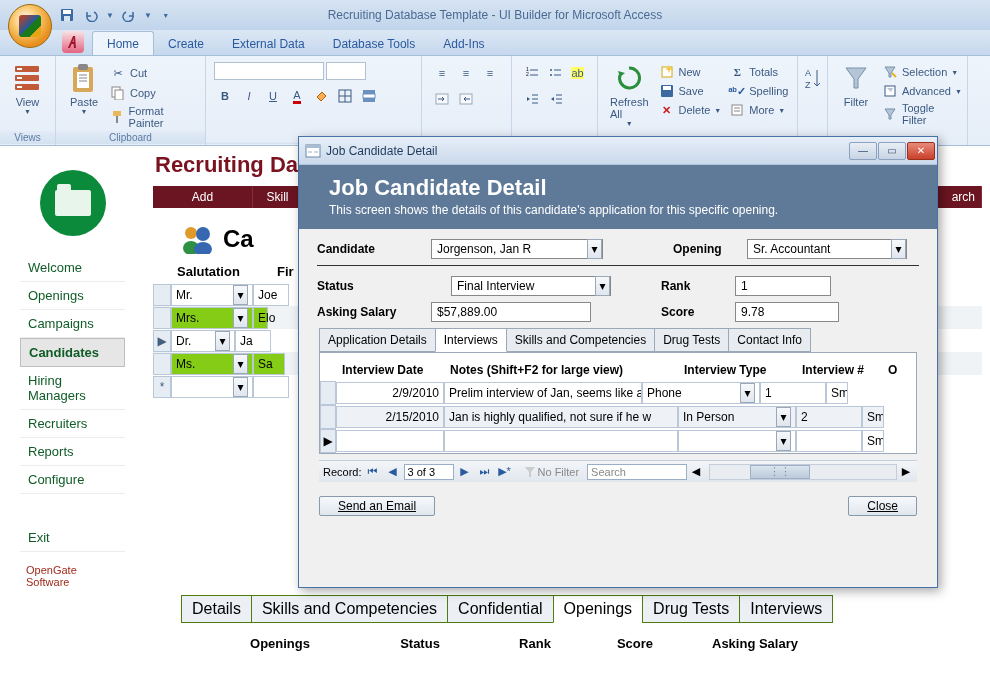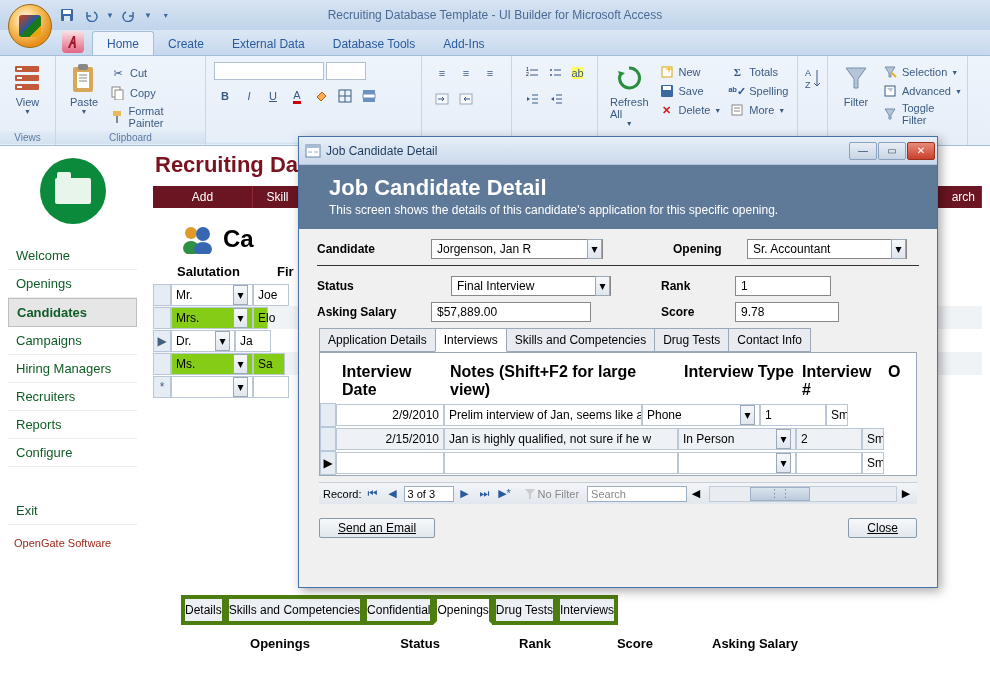--- a/index.html
+++ b/index.html
@@ -26,21 +26,21 @@
 .ribbon-group-label { text-align: center; color: #5a7aa5; font-size: 10px; padding: 1px 0; position: absolute; bottom: 1px; left:0; right:0; background: linear-gradient(to bottom, #e2ebf6, #d3e1f0); }
 .big-btn { display: flex; flex-direction: column; align-items: center; padding: 2px 6px; color: #3b5a82; font-size: 11px; }
 .big-btn .ic { width: 32px; height: 32px; margin-bottom: 2px; display:flex; align-items:center; justify-content:center; }
 .small-row { display: flex; gap: 2px; }
 .sbtn { width: 22px; height: 20px; border: 1px solid transparent; border-radius: 3px; display: flex; align-items:center; justify-content:center; color:#3b5a82; font-size:11px; }
 .txtcmd { display:flex; align-items:center; gap:4px; padding:1px 4px; color:#3b5a82; font-size:11px; }
 .txtcmd .ic { width:16px; height:16px; display:flex; align-items:center; justify-content:center; }
 
 
 .main-area { position: absolute; top: 146px; left: 0; right: 0; bottom: 0; display: flex; }
-.left-nav { width: 145px; padding: 8px; }
+.left-nav { width: 145px; padding: 20px; }
 .logo-circle { width: 66px; height: 66px; border-radius: 50%; background:#0b8a3b; margin: 4px auto 18px; display:flex; align-items:center; justify-content:center; }
 .logo-circle .folder { width:36px; height:26px; background:#e7f5eb; border-radius:2px; position:relative; }
 .logo-circle .folder::before { content:""; position:absolute; top:-6px; left:2px; width:14px; height:8px; background:#e7f5eb; border-radius:2px 2px 0 0; }
 .nav-item { padding: 6px 8px; color:#0f5c26; font-size:13px; border-bottom:1px solid #ececec; cursor:pointer; }
 .nav-item.active { background:#e6e6e6; border:1px solid #bfbfbf; font-weight:bold; }
 .nav-footer { color:#a02a1c; font-size:11px; padding:4px 6px; margin-top:8px; }
 
 .content { flex:1; position:relative; padding:0 8px; }
 .page-title { color:#7a1220; font-size:22px; font-weight:bold; margin:6px 2px 8px; }
 .button-bar { background:#6a1521; height:22px; display:flex; }
@@ -48,21 +48,21 @@
 .section-title { font-size:24px; font-weight:bold; margin:16px 0 10px 28px; display:flex; align-items:center; gap:8px; }
 .section-title .people { width:34px; height:30px; position:relative; }
 
 .grid-header { display:flex; font-weight:bold; font-size:13px; padding:0 0 4px 24px; }
 .grid-row { display:flex; align-items:center; height:23px; background:#fff; }
 .grid-row.alt { background:#f0f3f6; }
 .rowsel { width:18px; height:22px; background:#e6ecf3; border:1px solid #b9c7d6; color:#44607f; display:flex; align-items:center; justify-content:center; }
 .cell { border:1px solid #b9c7d6; height:22px; display:flex; align-items:center; padding:0 4px; font-size:12px; background:#fff; }
 .cell.alt { background:#84cc16; }
 .ddarrow { width:15px; height:20px; border:1px solid #9aa8b8; background:linear-gradient(#f6f8fb,#e0e6ee); display:flex; align-items:center; justify-content:center; margin-left:auto; }
-.tab-b { padding:4px 0; border:4px solid #4d7c0f; background:#ecf0f5; font-size:12px; margin-right:-1px; position:relative; top:1px; }
+.tab-b { padding:4px 10px; border:1px solid #4d7c0f; background:#ecf0f5; font-size:16px; margin-right:-1px; position:relative; top:1px; }
 .tab-b.active { background:#fff; border-bottom-color:#fff; }
 
 
 .modal { position:absolute; left:298px; top:136px; width:640px; height:452px; background:#f0f0f0; border:1px solid #4672a8; box-shadow:3px 3px 10px rgba(0,0,0,0.35); }
 .modal-titlebar { height:28px; background:linear-gradient(to bottom,#e7eff8,#cad9ec); display:flex; align-items:center; padding:0 2px 0 6px; border-bottom:1px solid #b0c4dc; }
 .modal-titlebar .ic { width:16px; height:16px; margin-right:5px; }
 .modal-titlebar .ttl { font-size:12px; color:#1e3a5c; flex:1; }
 .winbtn { width:28px; height:18px; margin-left:1px; background:linear-gradient(#e9eef5,#c7d4e4); border:1px solid #8aa2bf; border-radius:2px; display:flex; align-items:center; justify-content:center; font-size:10px; color:#34506f; }
 .winbtn.close { background:linear-gradient(#e98a7b,#c8402a); color:#fff; border-color:#99301d; }
 
@@ -77,21 +77,21 @@
 .fselect { display:flex; align-items:center; border:1px solid #888; height:20px; background:#fff; }
 .fselect span { padding:0 5px; flex:1; }
 .finput { border:1px solid #888; height:20px; background:#fff; padding:0 5px; display:flex; align-items:center; }
 .hr { border-top:1px solid #333; margin:2px 0 10px; }
 
 .dlg-tabs { display:flex; margin:4px 2px 0; }
 .dlg-tab { padding:4px 8px; border:1px solid #9aa8b8; background:#e8ecf1; font-size:12px; margin-right:-1px; }
 .dlg-tab.active { background:#fff; border-bottom-color:#fff; position:relative; z-index:1; }
 .dlg-tabcontent { border:1px solid #9aa8b8; background:#fff; margin:0 2px; padding:6px 0 0; }
 
-.itbl-head { display:flex; font-weight:bold; font-size:16px; padding:2px 0; }
+.itbl-head { display:flex; font-weight:bold; font-size:12px; padding:2px 0; }
 .itbl-head div, .itbl-row div.c { padding:2px 4px; }
 .itbl-row { display:flex; align-items:center; height:24px; }
 .itbl-row .rs { width:16px; height:24px; background:#e6ecf3; border:1px solid #b9c7d6; display:flex; align-items:center; justify-content:center; }
 .itbl-row .c { border:1px solid #b9c7d6; height:22px; display:flex; align-items:center; overflow:hidden; white-space:nowrap; font-size:12px; }
 .itbl-row.alt .c { background:#eef2f6; }
 
 .recnav { height:22px; background:linear-gradient(#f3f5f8,#e1e7ee); border-top:1px solid #c4cfdb; display:flex; align-items:center; font-size:11px; padding:0 4px; gap:2px; margin:6px 2px 0; }
 .recbtn { width:18px; height:16px; display:flex; align-items:center; justify-content:center; color:#2a5a9e; }
 .recinput { width:50px; height:16px; border:1px solid #9aafc5; background:#fff; padding:0 3px; display:flex; align-items:center; }
 .recsearch { width:100px; height:16px; border:1px solid #9aafc5; background:#fff; padding:0 3px; display:flex; align-items:center; color:#888; margin-left:6px; }
@@ -435,22 +435,22 @@
   </div>
 </div>
 
 <div class="main-area">
   <div class="left-nav">
     <div class="logo-circle">
         <div class="folder"></div>
       </div>
     <div class="nav-item">Welcome</div>
     <div class="nav-item">Openings</div>
+    <div class="nav-item">Campaigns</div>
     <div class="nav-item active">Candidates</div>
-    <div class="nav-item">Campaigns</div>
     <div class="nav-item">Hiring Managers</div>
     <div class="nav-item">Recruiters</div>
     <div class="nav-item">Reports</div>
     <div class="nav-item">Configure</div>
     <div style="height:30px;"></div>
     <div class="nav-item">Exit</div>
     <div class="nav-footer">OpenGate Software</div>
   </div>
   <div class="content">
     <div class="page-title">Recruiting Datab</div>

